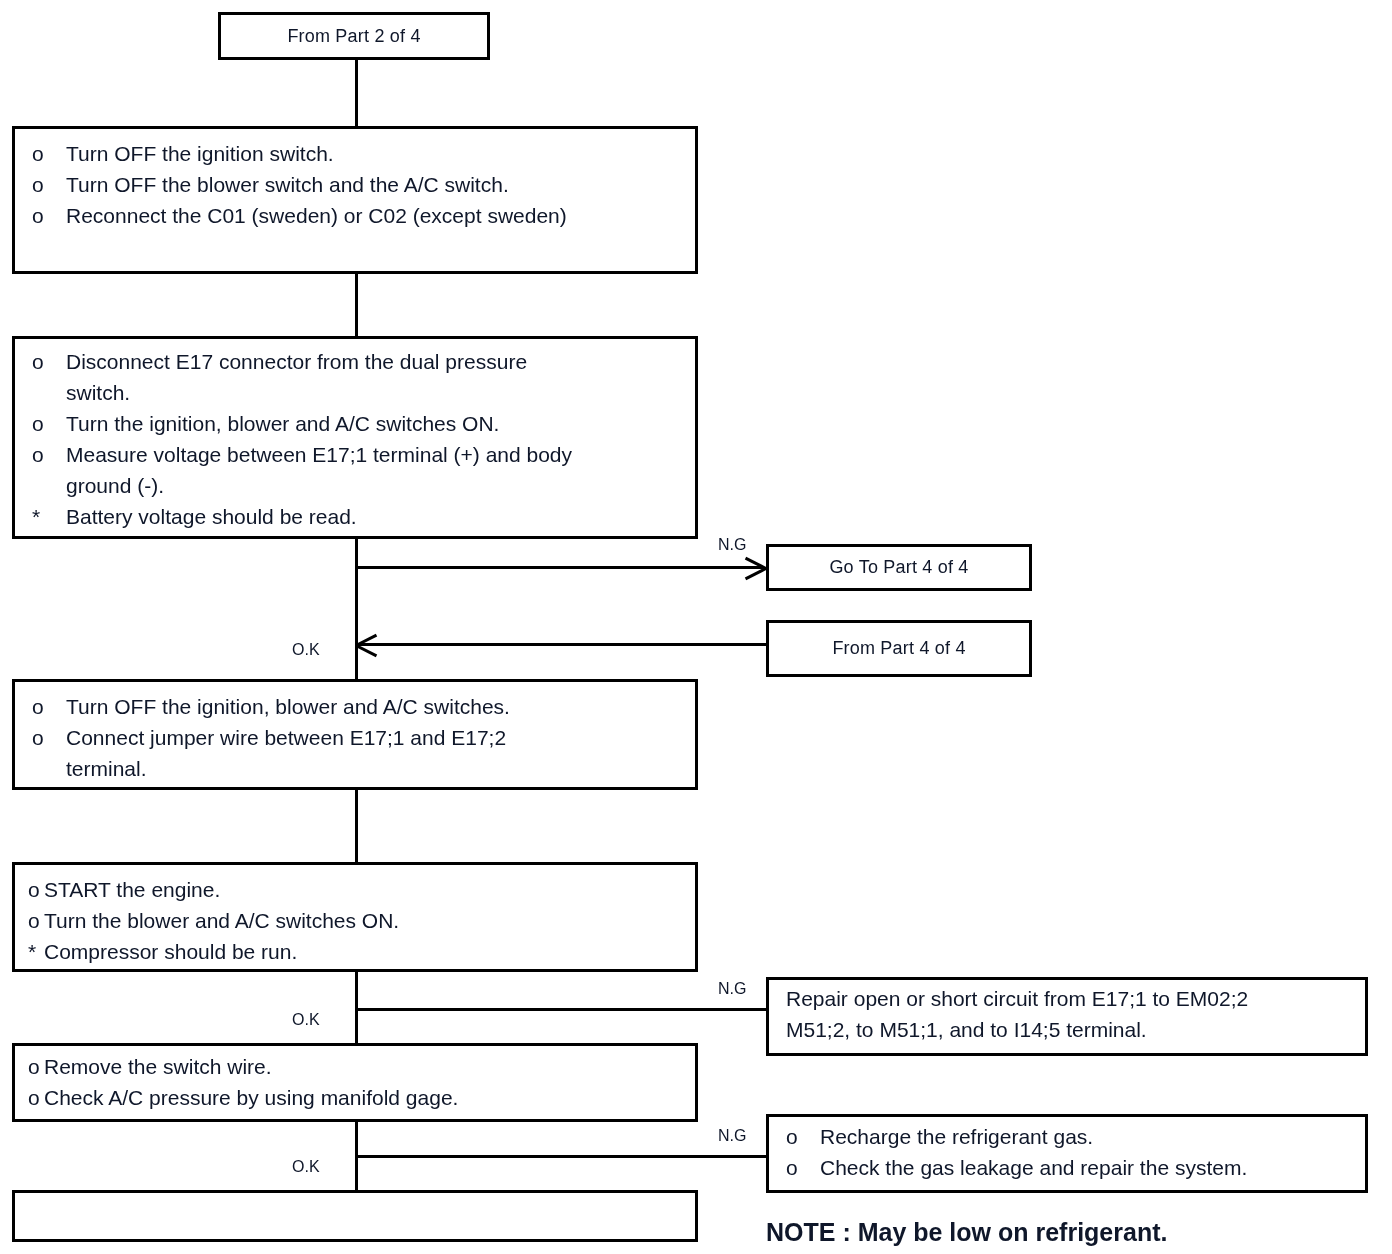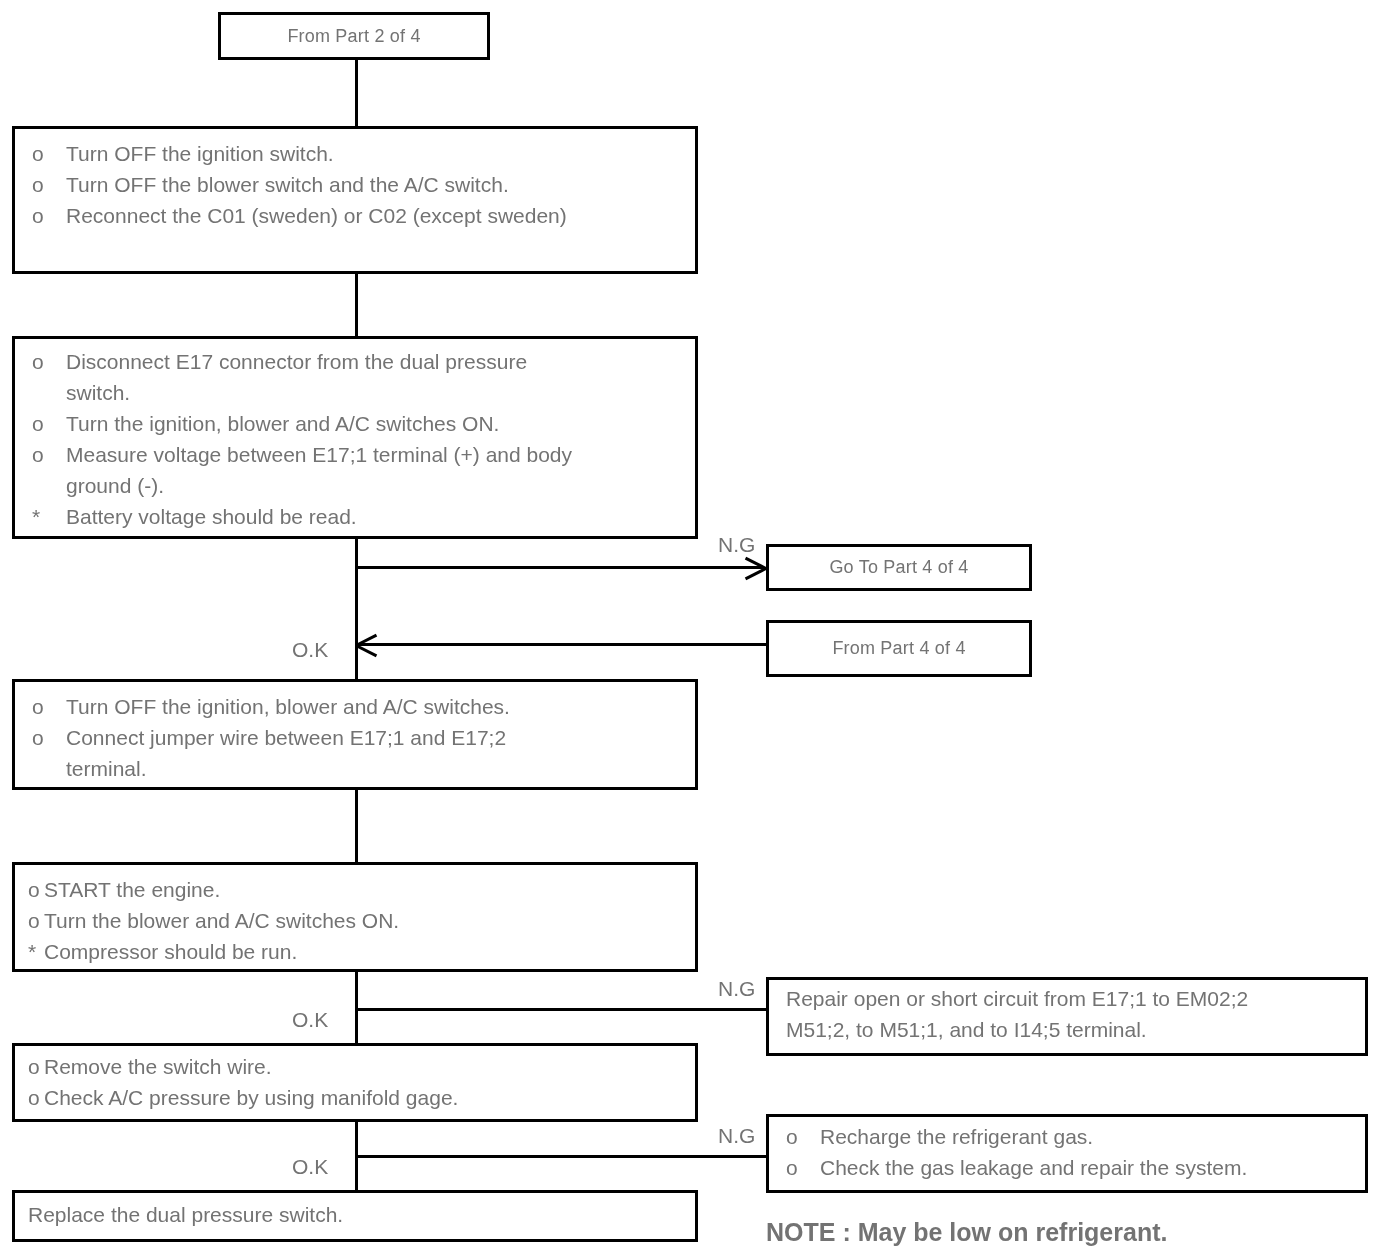--- a/index.html
+++ b/index.html
@@ -6,21 +6,21 @@
     margin: 0;
     padding: 0;
     background: #ffffff;
   }
   #page {
     position: relative;
     width: 1392px;
     height: 1254px;
     background: #ffffff;
     font-family: "Liberation Sans", sans-serif;
-    color: #737373;
+    color: #0f172a;
     overflow: hidden;
   }
 
   
   .box {
     position: absolute;
     box-sizing: border-box;
     border: 3px solid #000;
     background: #fff;
   }
@@ -83,21 +83,21 @@
     background: #000;
   }
   .arrow-right::before { transform-origin: right center; right: 0; top: -1px; transform: rotate(-27deg); }
   .arrow-right::after  { transform-origin: right center; right: 0; top: -1px; transform: rotate(27deg); }
   .arrow-left::before  { transform-origin: left center;  left: 0;  top: -1px; transform: rotate(27deg); }
   .arrow-left::after   { transform-origin: left center;  left: 0;  top: -1px; transform: rotate(-27deg); }
 
   
   .branch-label {
     position: absolute;
-    font-size: 21px;
+    font-size: 16px;
     line-height: 24px;
     letter-spacing: 0px;
     white-space: pre;
   }
 
   .note-line {
     position: absolute;
     font-size: 25px;
     font-weight: bold;
     letter-spacing: 0px;
@@ -255,22 +255,16 @@
       <span class="bmark">o</span>
       <span class="btext">Recharge the refrigerant gas.</span>
     </div>
     <div class="brow">
       <span class="bmark">o</span>
       <span class="btext">Check the gas leakage and repair the system.</span>
     </div>
   </div>
 
   <div class="box" style="left:12px; top:1190px; width:686px; height:52px;"></div>
-  <div class="blist gap-tight" style="left:28px; top:1199px; width:660px;">
-    <div class="brow">
-      <span class="bmark" style="width:0px"></span>
-      <span class="btext">Replace the dual pressure switch.</span>
-    </div>
-  </div>
 
   <div class="note-line" style="left:766px; top:1218px;">NOTE : May be low on refrigerant.</div>
 
 </div>
 
 </body></html>

